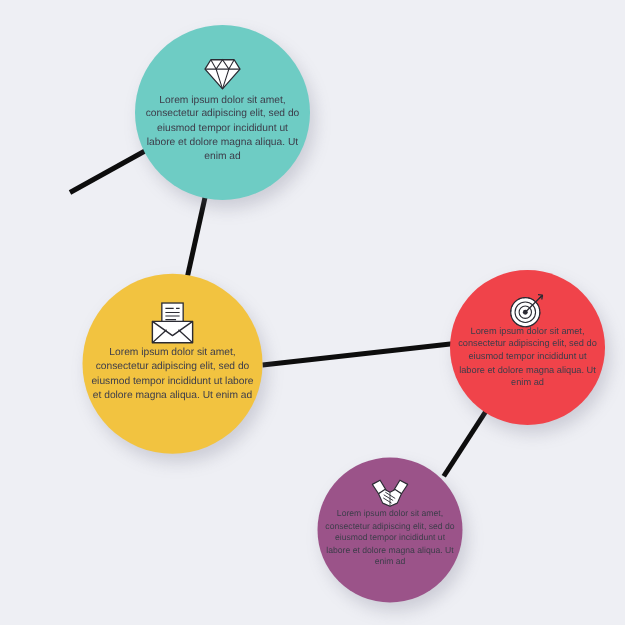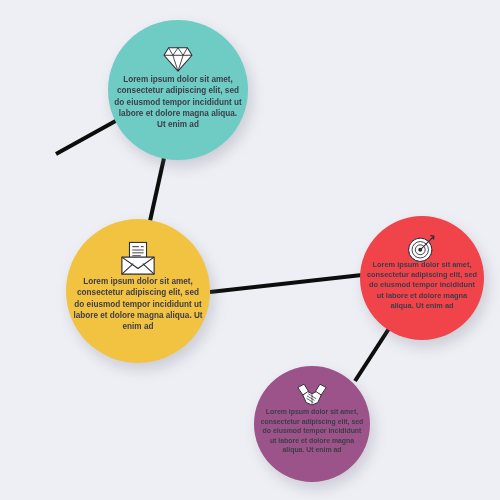--- a/index.html
+++ b/index.html
@@ -11,21 +11,20 @@
     height: 500px;
     overflow: hidden;
     background: #eeeff4;
     font-family: "Liberation Sans", sans-serif;
   }
   #canvas {
     position: relative;
     width: 480px;
     height: 500px;
     background: #eeeff4;
-    font-weight: bold;
   }
   #connector-layer {
     position: absolute;
     left: 0;
     top: 0;
     width: 500px;
     height: 500px;
     z-index: 1;
   }
   .node {

